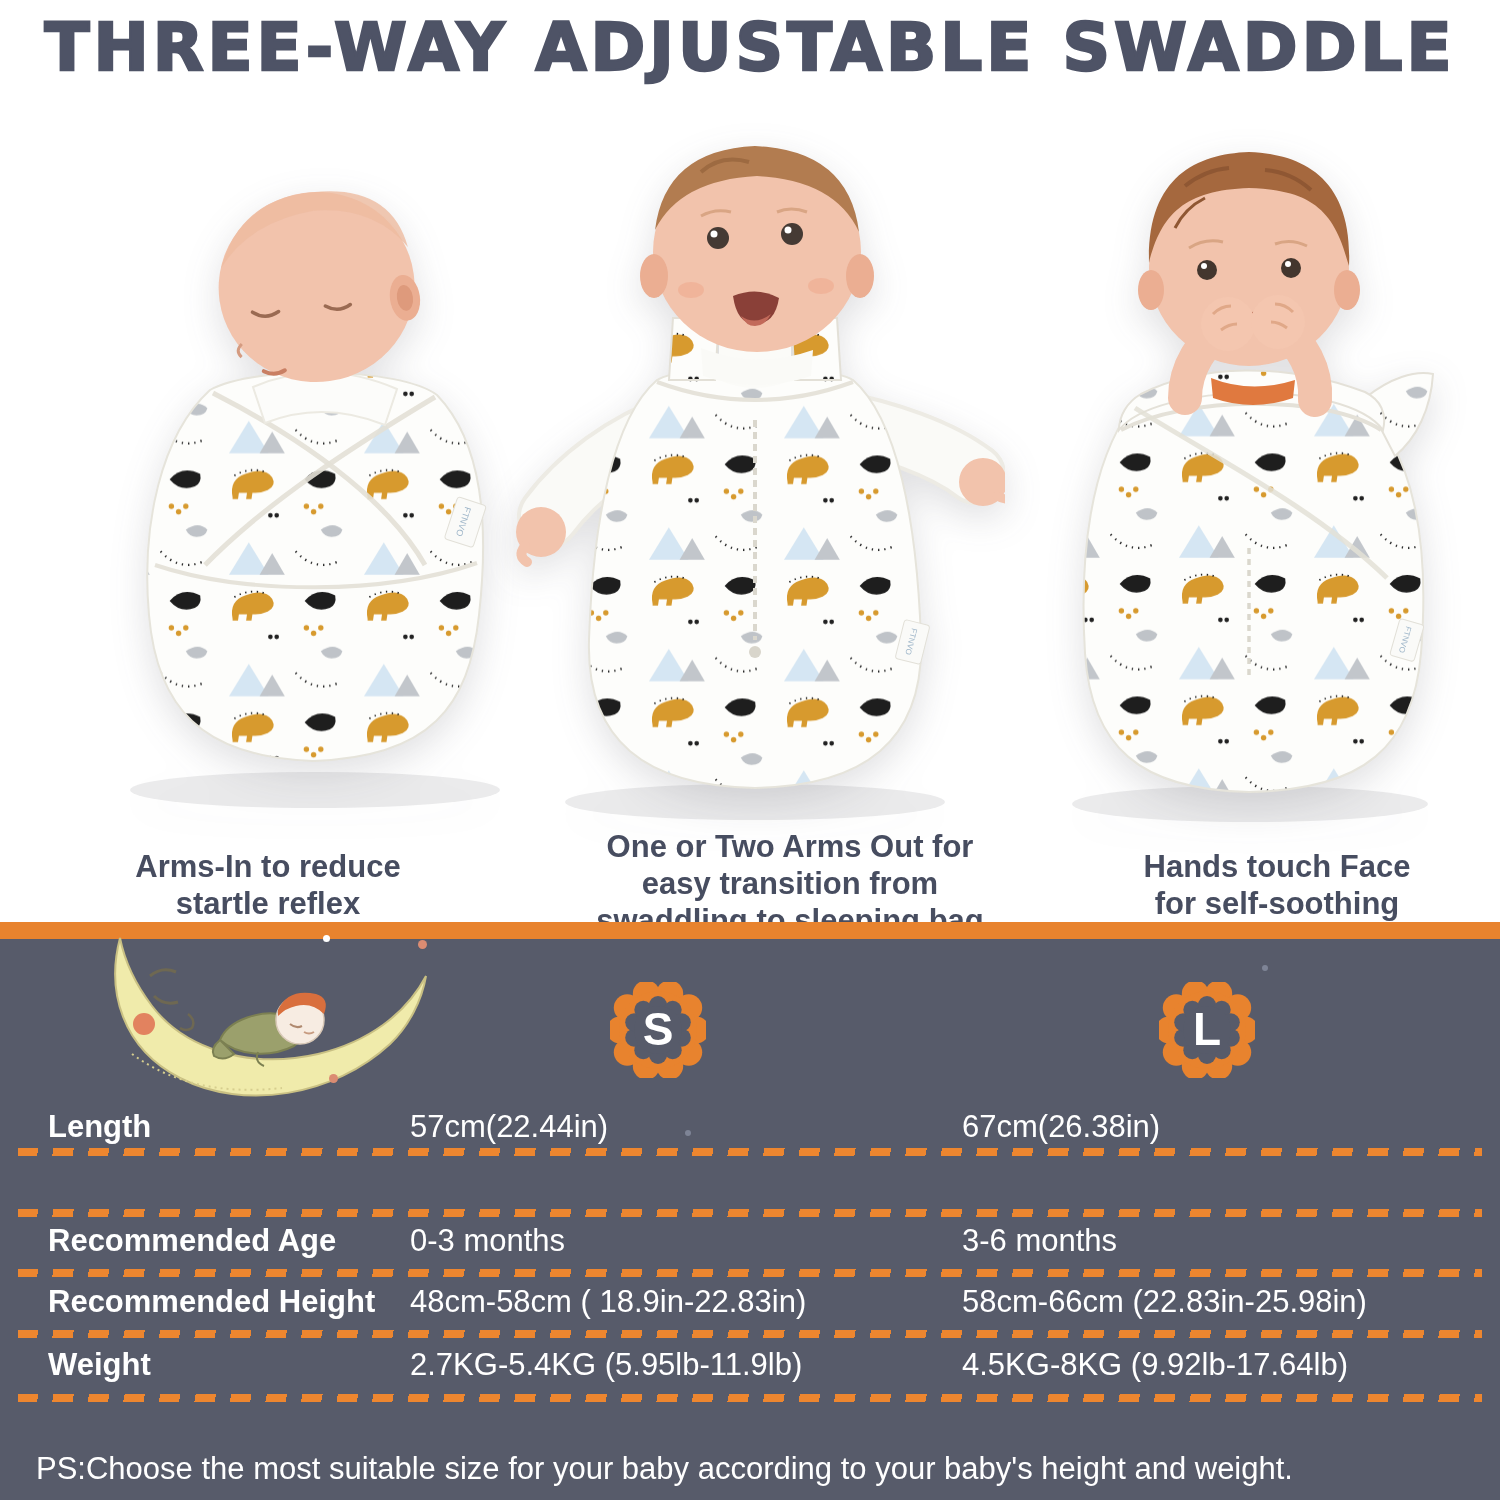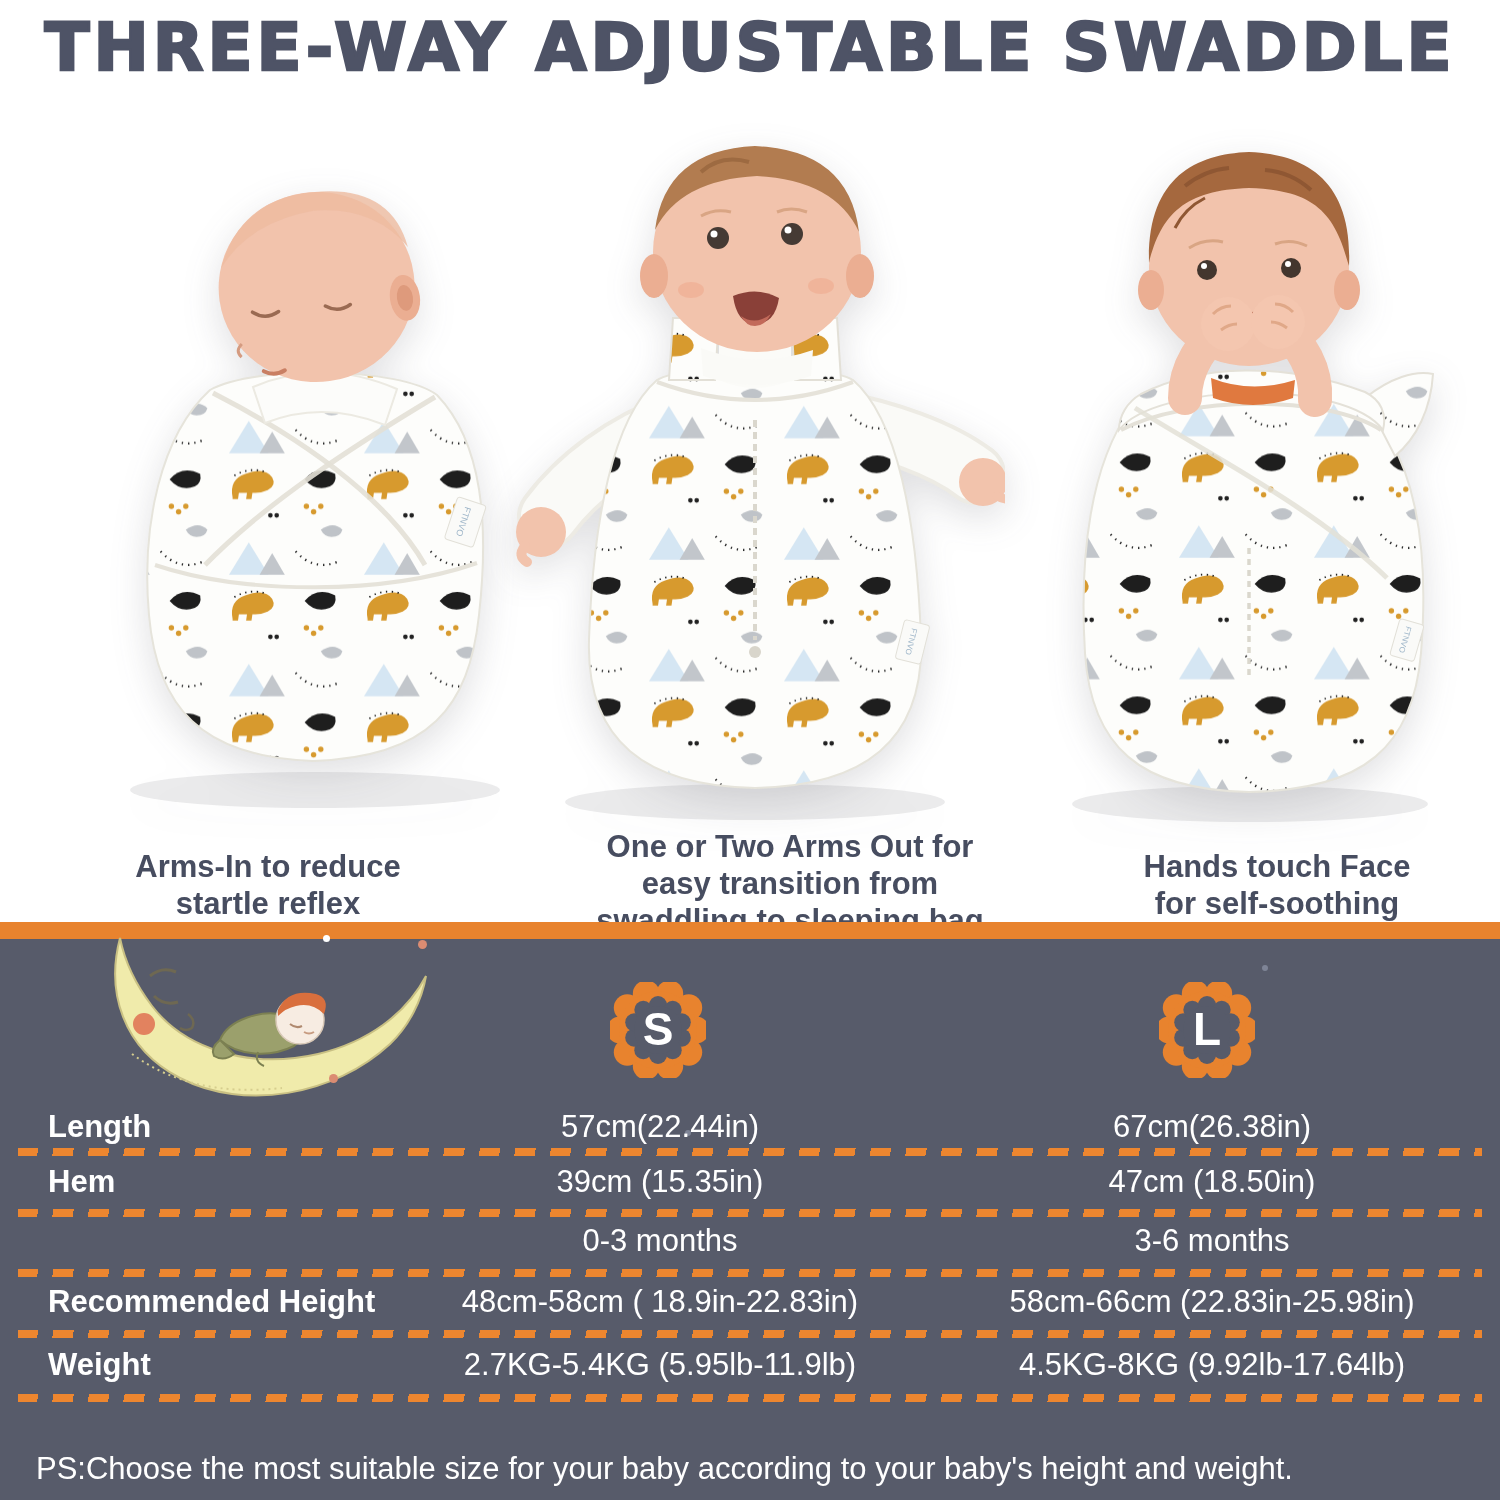--- a/index.html
+++ b/index.html
@@ -13,21 +13,21 @@
         color:#474D60;font-size:31px;line-height:1.2;}
   .orange-bar{position:absolute;left:0;top:922px;width:1500px;height:17px;background:#E8832E;}
   .panel{position:absolute;left:0;top:939px;width:1500px;height:561px;background:#575B6A;}
   .moon-svg{position:absolute;left:92px;top:936px;}
   .star{position:absolute;border-radius:50%;}
   svg.badge{position:absolute;width:96px;height:96px;}
   .badge-letter{position:absolute;width:96px;height:96px;text-align:center;line-height:94px;
         font-size:46px;font-weight:bold;color:#ffffff;}
   .trow{position:absolute;left:0;width:1500px;height:44px;line-height:44px;color:#fff;font-size:31px;}
   .tlabel{position:absolute;left:48px;font-weight:bold;}
-  .tval{position:absolute;text-align:center;font-weight:normal;}
+  .tval{position:absolute;text-align:left;font-weight:normal;}
   .ts{left:410px;width:500px;}
   .tl{left:962px;width:500px;}
   .dash{position:absolute;left:18px;width:1464px;height:8px;
         background:repeating-linear-gradient(100deg,#ED862F 0 20px,transparent 20px 35px);}
   .note{position:absolute;left:36px;top:1430px;color:#ffffff;font-size:31px;font-weight:normal;margin-top:21px;}
 </style>
 </head>
 <body>
 
 <div id="page">
@@ -231,28 +231,24 @@
   </svg>
   <div class="badge-letter" style="left:1159px;top:982px">L</div>
 
   <div class="trow" style="top:1105px">
     <div class="tlabel">Length</div>
     <div class="tval ts">57cm(22.44in)</div>
     <div class="tval tl">67cm(26.38in)</div>
   </div>
   <div class="dash" style="top:1148px"></div>
 
-  <div class="trow" style="top:1160px">
-    <div class="tlabel">Hem</div>
-    <div class="tval ts">39cm (15.35in)</div>
-    <div class="tval tl">47cm (18.50in)</div>
-  </div>
   <div class="dash" style="top:1209px"></div>
 
   <div class="trow" style="top:1219px">
+    <div class="tlabel">Recommended Age</div>
     <div class="tval ts">0-3 months</div>
     <div class="tval tl">3-6 months</div>
   </div>
   <div class="dash" style="top:1269px"></div>
 
   <div class="trow" style="top:1280px">
     <div class="tlabel">Recommended Height</div>
     <div class="tval ts">48cm-58cm ( 18.9in-22.83in)</div>
     <div class="tval tl">58cm-66cm (22.83in-25.98in)</div>
   </div>

